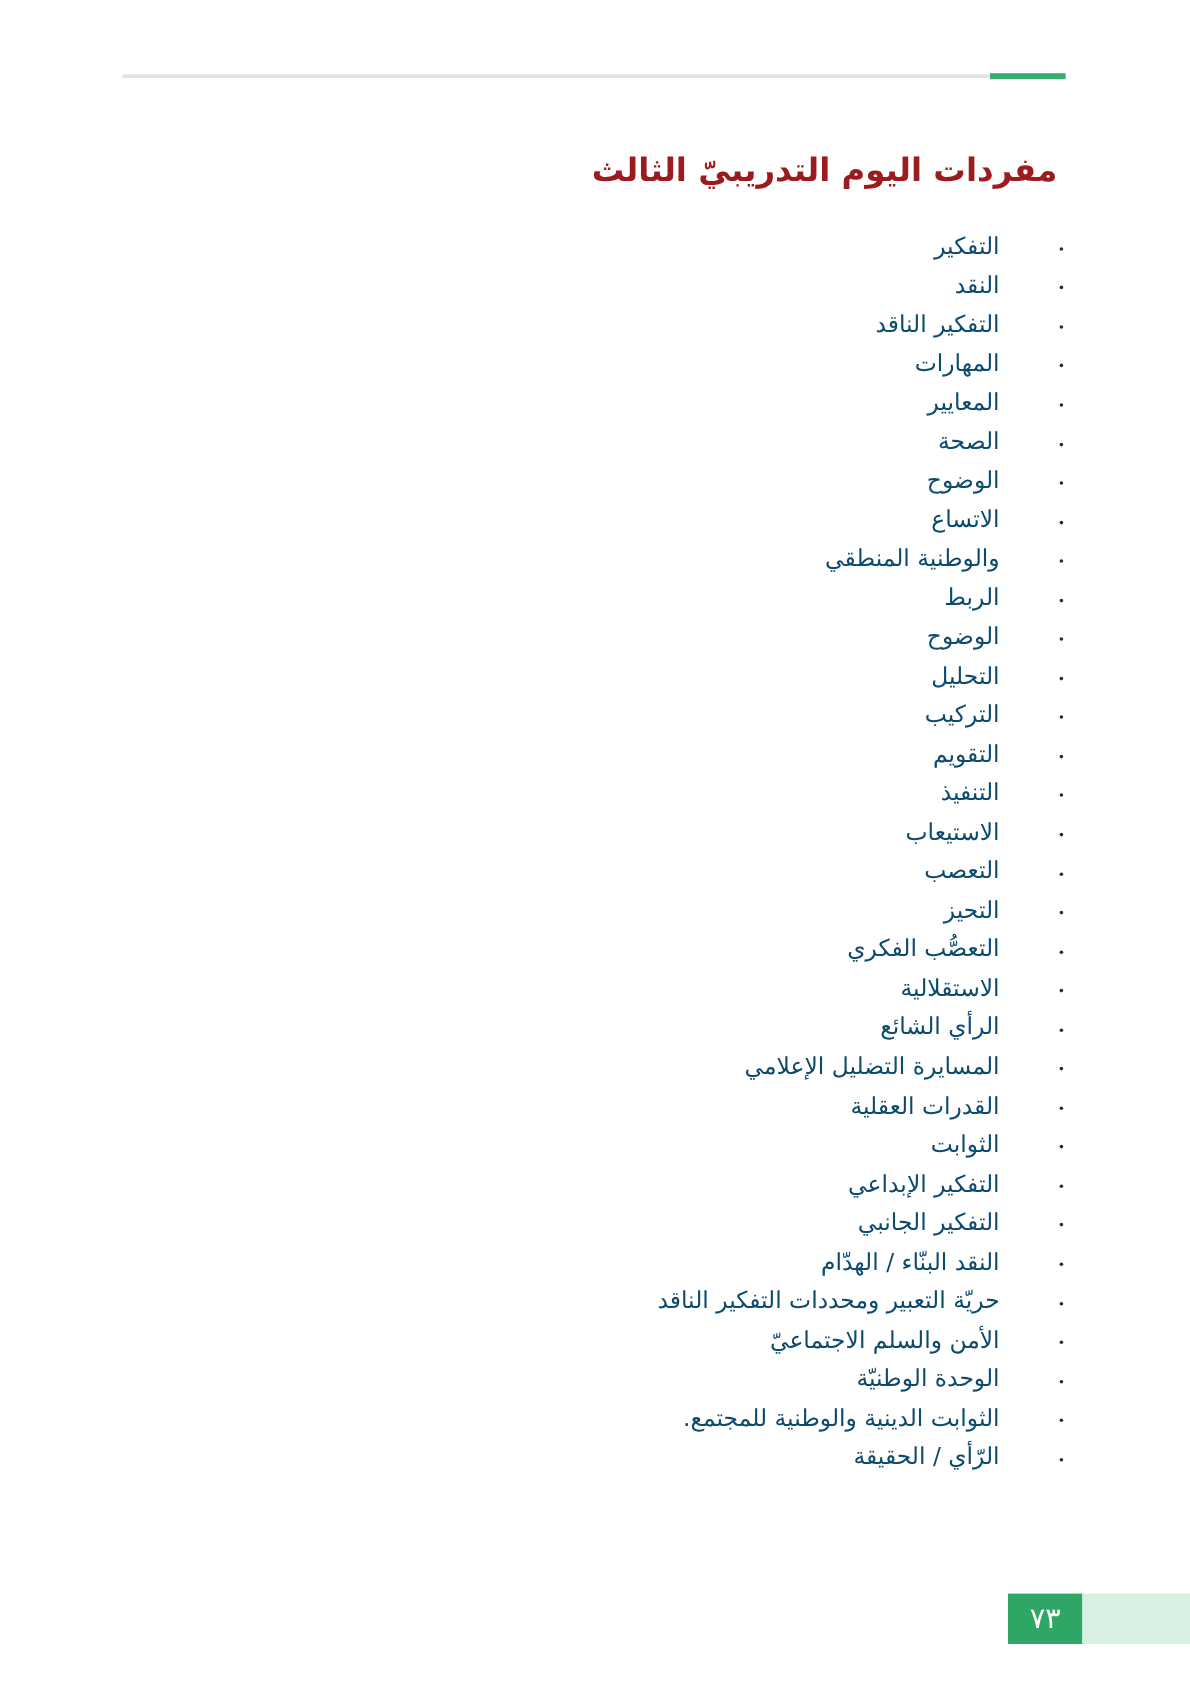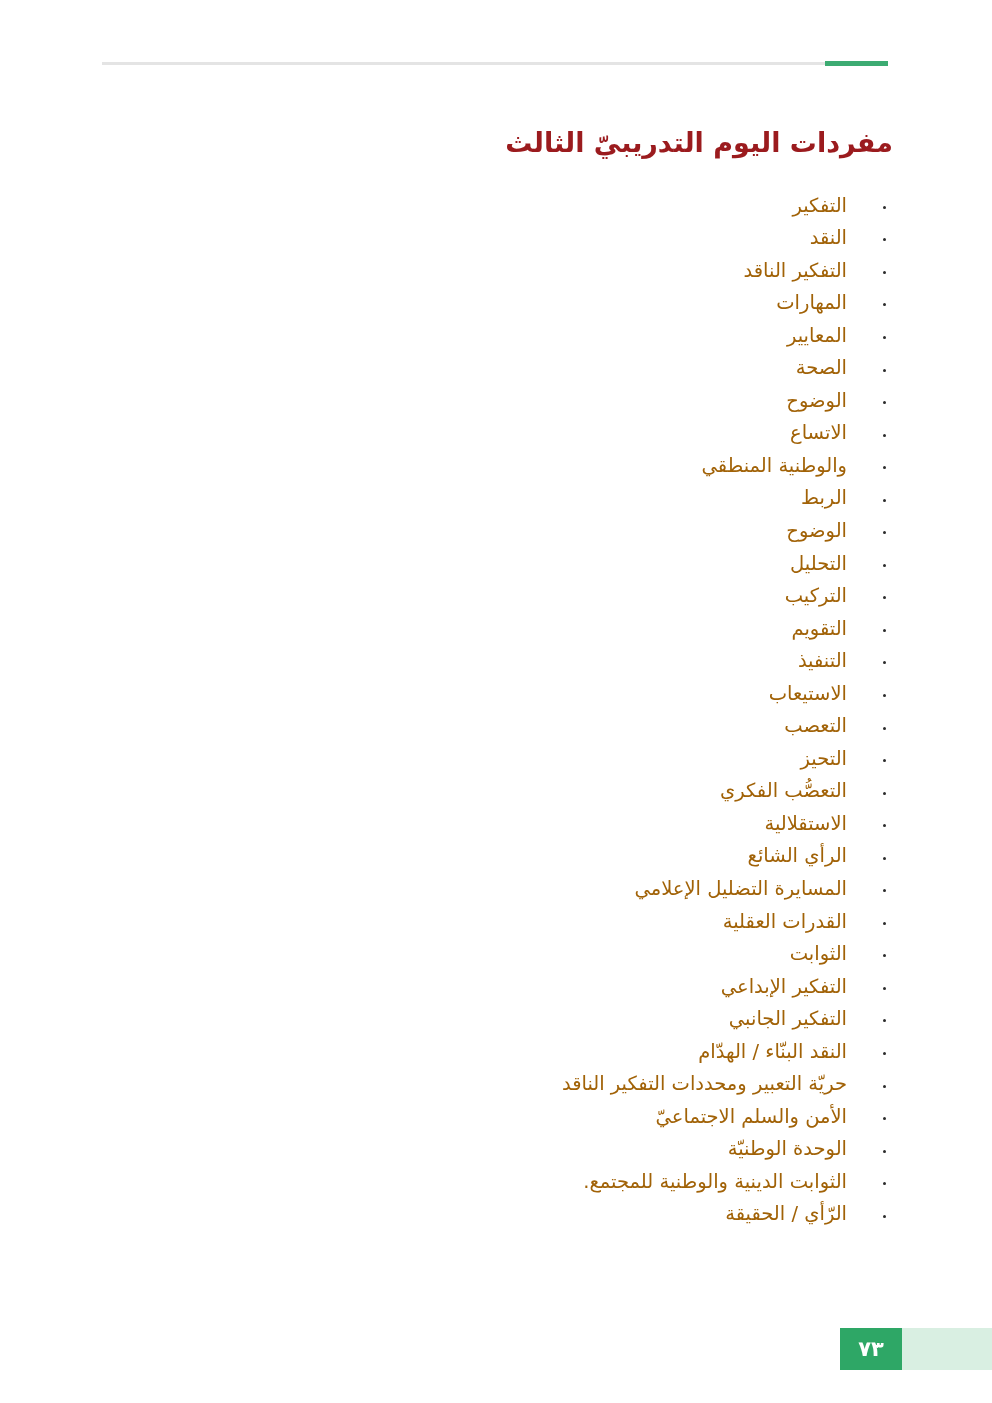--- a/index.html
+++ b/index.html
@@ -30,21 +30,21 @@
     top: 61px;
     left: 825px;
     width: 63px;
     height: 5px;
     background: #3cab72;
   }
   
   .page-title {
     position: absolute;
     top: 104px;
-    right: 99px;
+    right: 111px;
     direction: rtl;
     color: #9b1b1e;
     font-size: 27px;
     line-height: 42px;
     font-weight: bold;
     letter-spacing: 0;
     white-space: nowrap;
   }
   
   .vocab-list {
@@ -62,40 +62,40 @@
   }
   .bullet {
     flex: 0 0 auto;
     width: 3px;
     height: 3px;
     border-radius: 50%;
     background: #2b2b2b;
     transform: translateY(2px);
   }
   .vocab-text {
-    margin-right: 36px;
+    margin-right: 50px;
     font-size: 19.5px;
-    color: #a16207;
+    color: #0c4a6e;
     white-space: nowrap;
     line-height: 1;
   }
   
   .page-number-badge {
     position: absolute;
     left: 840px;
     top: 1328px;
     width: 62px;
     height: 42px;
     background: #2ea766;
     display: flex;
     align-items: center;
     justify-content: center;
     color: #ffffff;
-    font-size: 21px;
-    font-weight: bold;
+    font-size: 24px;
+    font-weight: normal;
   }
   .page-number-strip {
     position: absolute;
     left: 902px;
     top: 1328px;
     width: 90px;
     height: 42px;
     background: #d9efe2;
   }
 </style>

